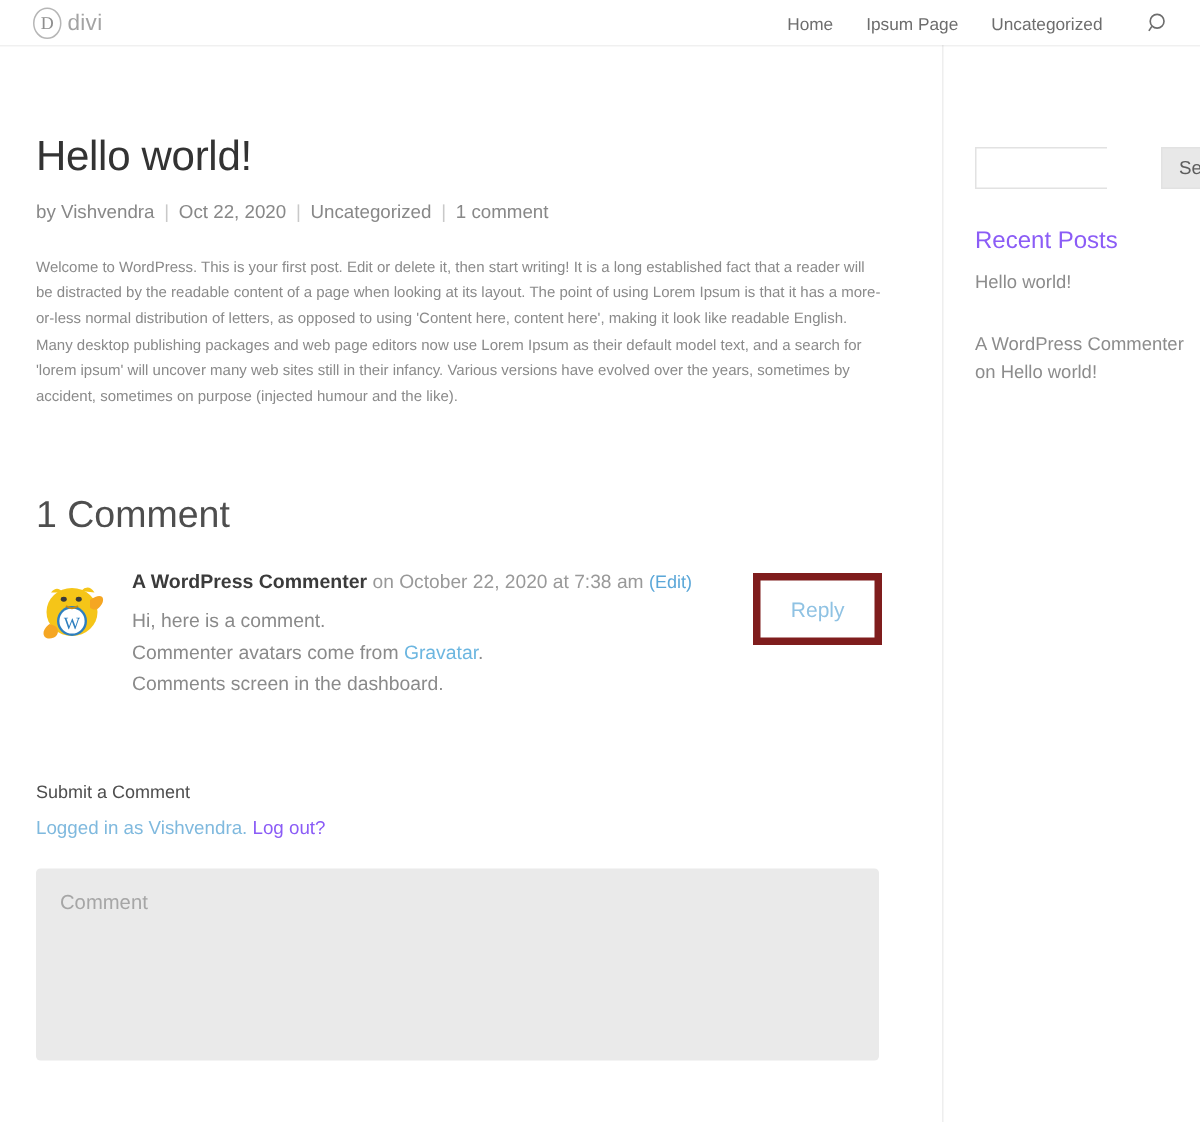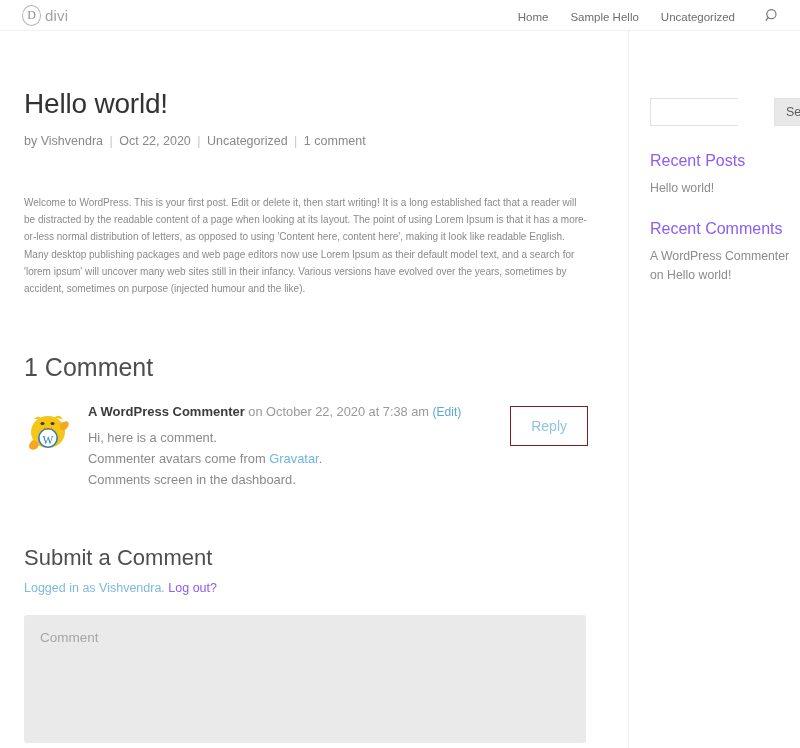--- a/index.html
+++ b/index.html
@@ -90,21 +90,21 @@
   #post-title {
     margin: 0 0 14px 0;
     font-size: 28px;
     font-weight: 400;
     color: #333333;
     letter-spacing: -.2px;
   }
   #post-meta {
     font-size: 12.5px;
     color: #888888;
-    margin-bottom: 46px;
+    margin-bottom: 22px;
   }
   #post-meta .sep { color: #c9c9c9; padding: 0 3px; }
 
   #post-body p {
     margin: 0;
     font-size: 10px;
     line-height: 1.72;
     color: #8a8a8a;
   }
 
@@ -124,39 +124,39 @@
   .avatar { flex: 0 0 50px; width: 50px; height: 50px; margin-top: 3px; }
   .comment-main { flex: 1 1 auto; }
   .comment-head { font-size: 12.8px; color: #999999; margin-bottom: 9px; }
   .comment-head .author { color: #3b3b3b; font-weight: 700; font-size: 13px; }
   .comment-head .edit-link { color: #5ba7d8; text-decoration: none; font-size: 12px; }
   .comment-body p { margin: 0; font-size: 12.9px; line-height: 1.62; color: #8a8a8a; }
   .comment-body a { color: #6cb6e0; text-decoration: none; }
 
   .btn-outline {
     display: inline-block;
-    border: 1px solid #7f1d1d;
+    border: 5px solid #7f1d1d;
     background: #ffffff;
     color: #8fc2e3;
     font-size: 14px;
     font-family: "Liberation Sans", sans-serif;
     cursor: pointer;
     line-height: 1;
   }
   #reply-button {
     position: absolute;
     right: 0;
     top: 2px;
     padding: 12px 20px;
   }
 
   
   #respond-title {
     margin: 54px 0 10px 0;
-    font-size: 22px;
+    font-size: 12px;
     font-weight: 400;
     color: #4e4e4e;
   }
   #logged-in-as { font-size: 12.5px; color: #7fb9de; margin-bottom: 20px; }
   #logged-in-as a { color: #8b5cf6; text-decoration: none; }
 
   #comment-textarea {
     display: block;
     width: 562px;
     height: 128px;
@@ -212,21 +212,21 @@
 <body>
 
 <div id="site-header">
   <a id="logo" href="#">
     <span class="mark">D</span>
     <span class="wordmark">divi</span>
   </a>
 
   <nav id="main-nav">
     <a href="#">Home</a>
-    <a href="#">Sample Hello</a>
+    <a href="#">Ipsum Page</a>
     <a href="#">Uncategorized</a>
     <button id="nav-search-btn" aria-label="Search">
       <svg width="15" height="15" viewBox="0 0 15 15">
         <circle cx="6.4" cy="6.2" r="4.6" fill="none" stroke="#6d6d6d" stroke-width="1.1"></circle>
         <line x1="2.9" y1="9.6" x2="0.9" y2="12.6" stroke="#6d6d6d" stroke-width="1.1"></line>
       </svg>
     </button>
   </nav>
 </div>
 
@@ -309,21 +309,20 @@
     <section class="widget">
       <h4 class="widget-title">Recent Posts</h4>
       <ul>
         <li>
           <a href="#">Hello world!</a>
         </li>
       </ul>
     </section>
 
     <section class="widget">
-      <h4 class="widget-title">Recent Comments</h4>
       <ul>
         <li>
           <span class="rc-line">A WordPress Commenter</span>
           <a href="#" class="rc-line">on Hello world!</a>
         </li>
       </ul>
     </section>
   </aside>
 
 </div>

